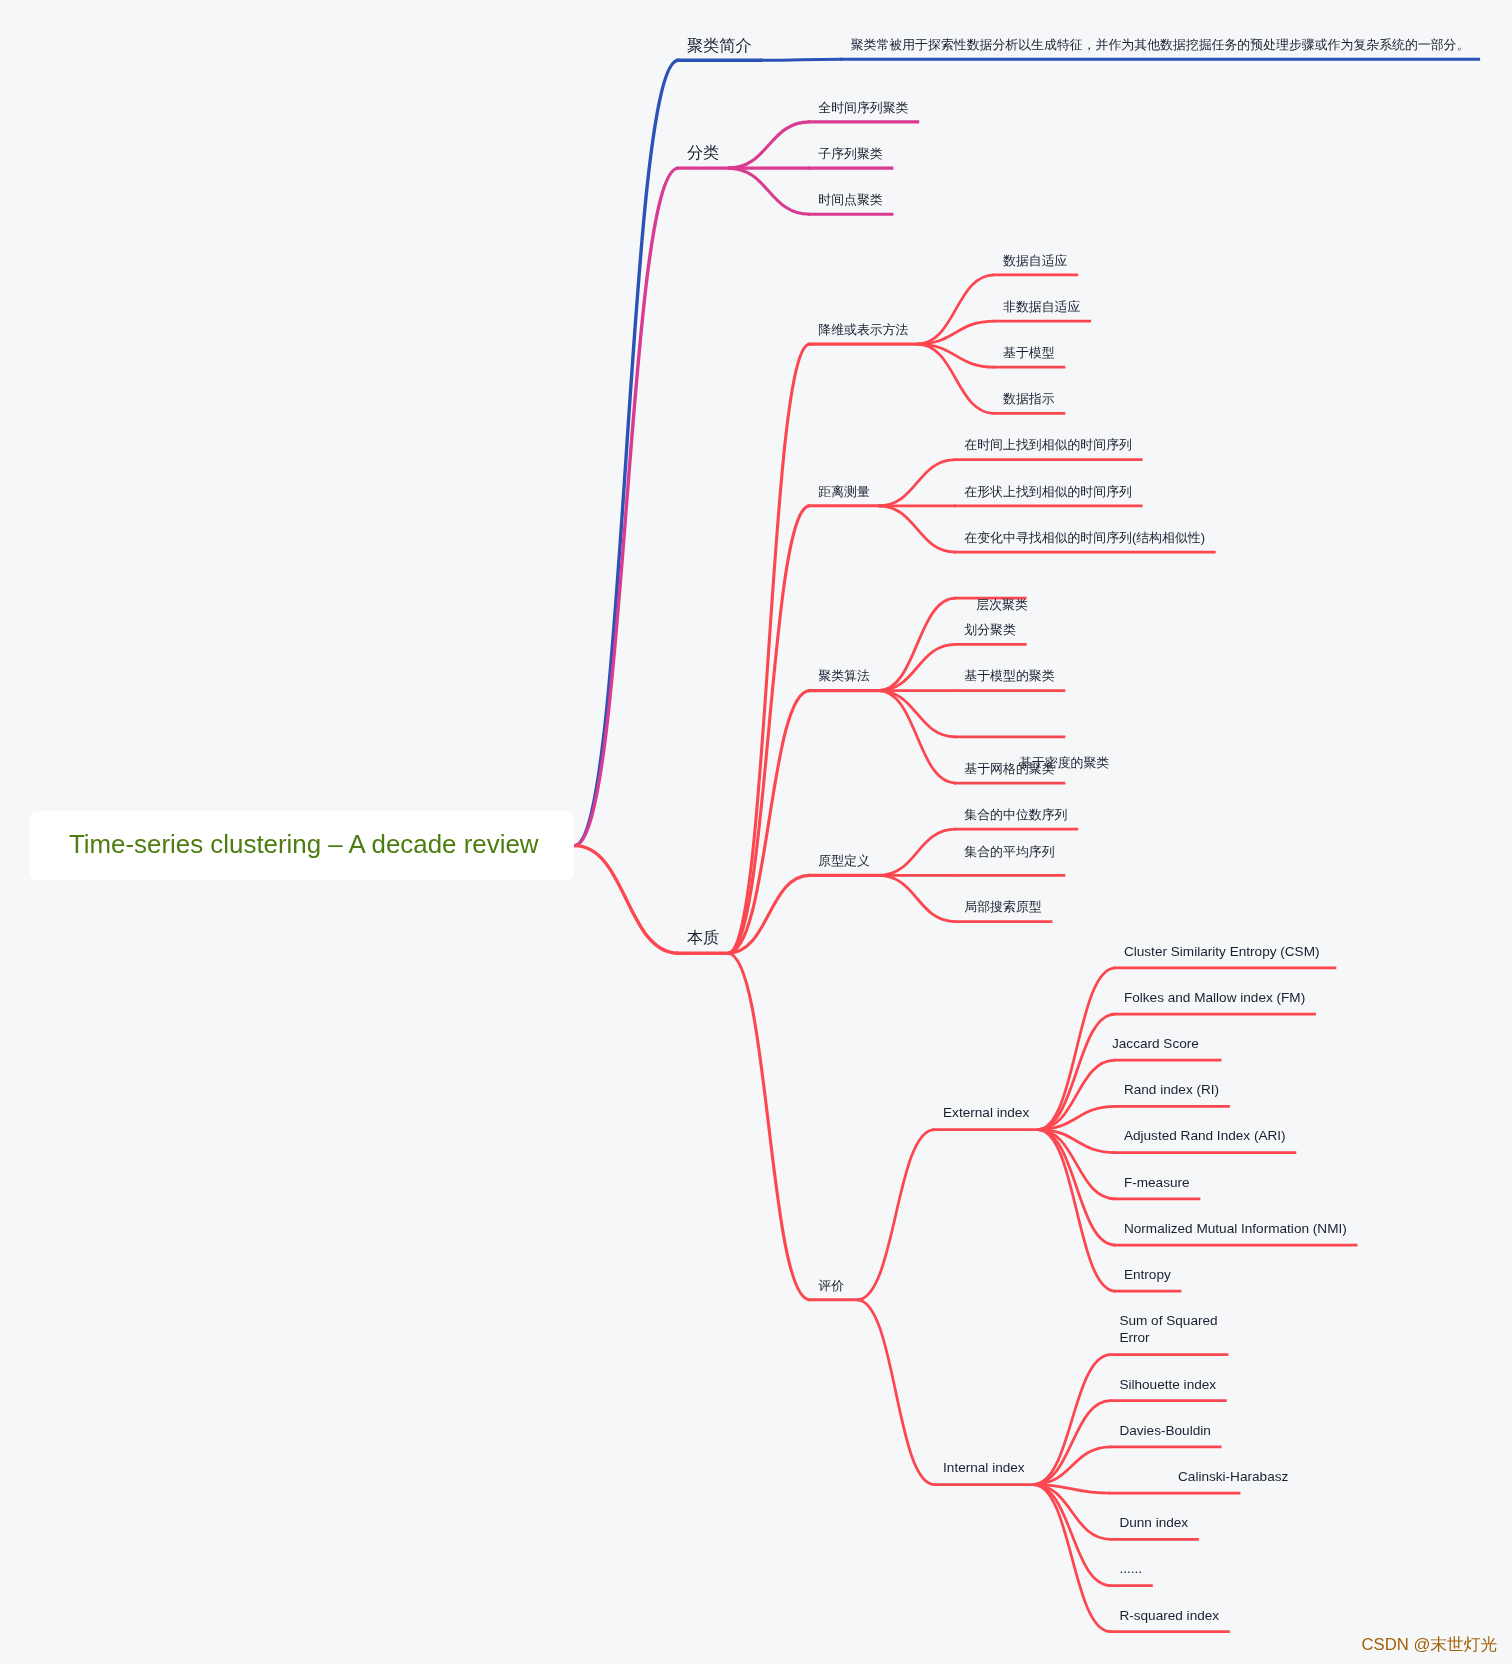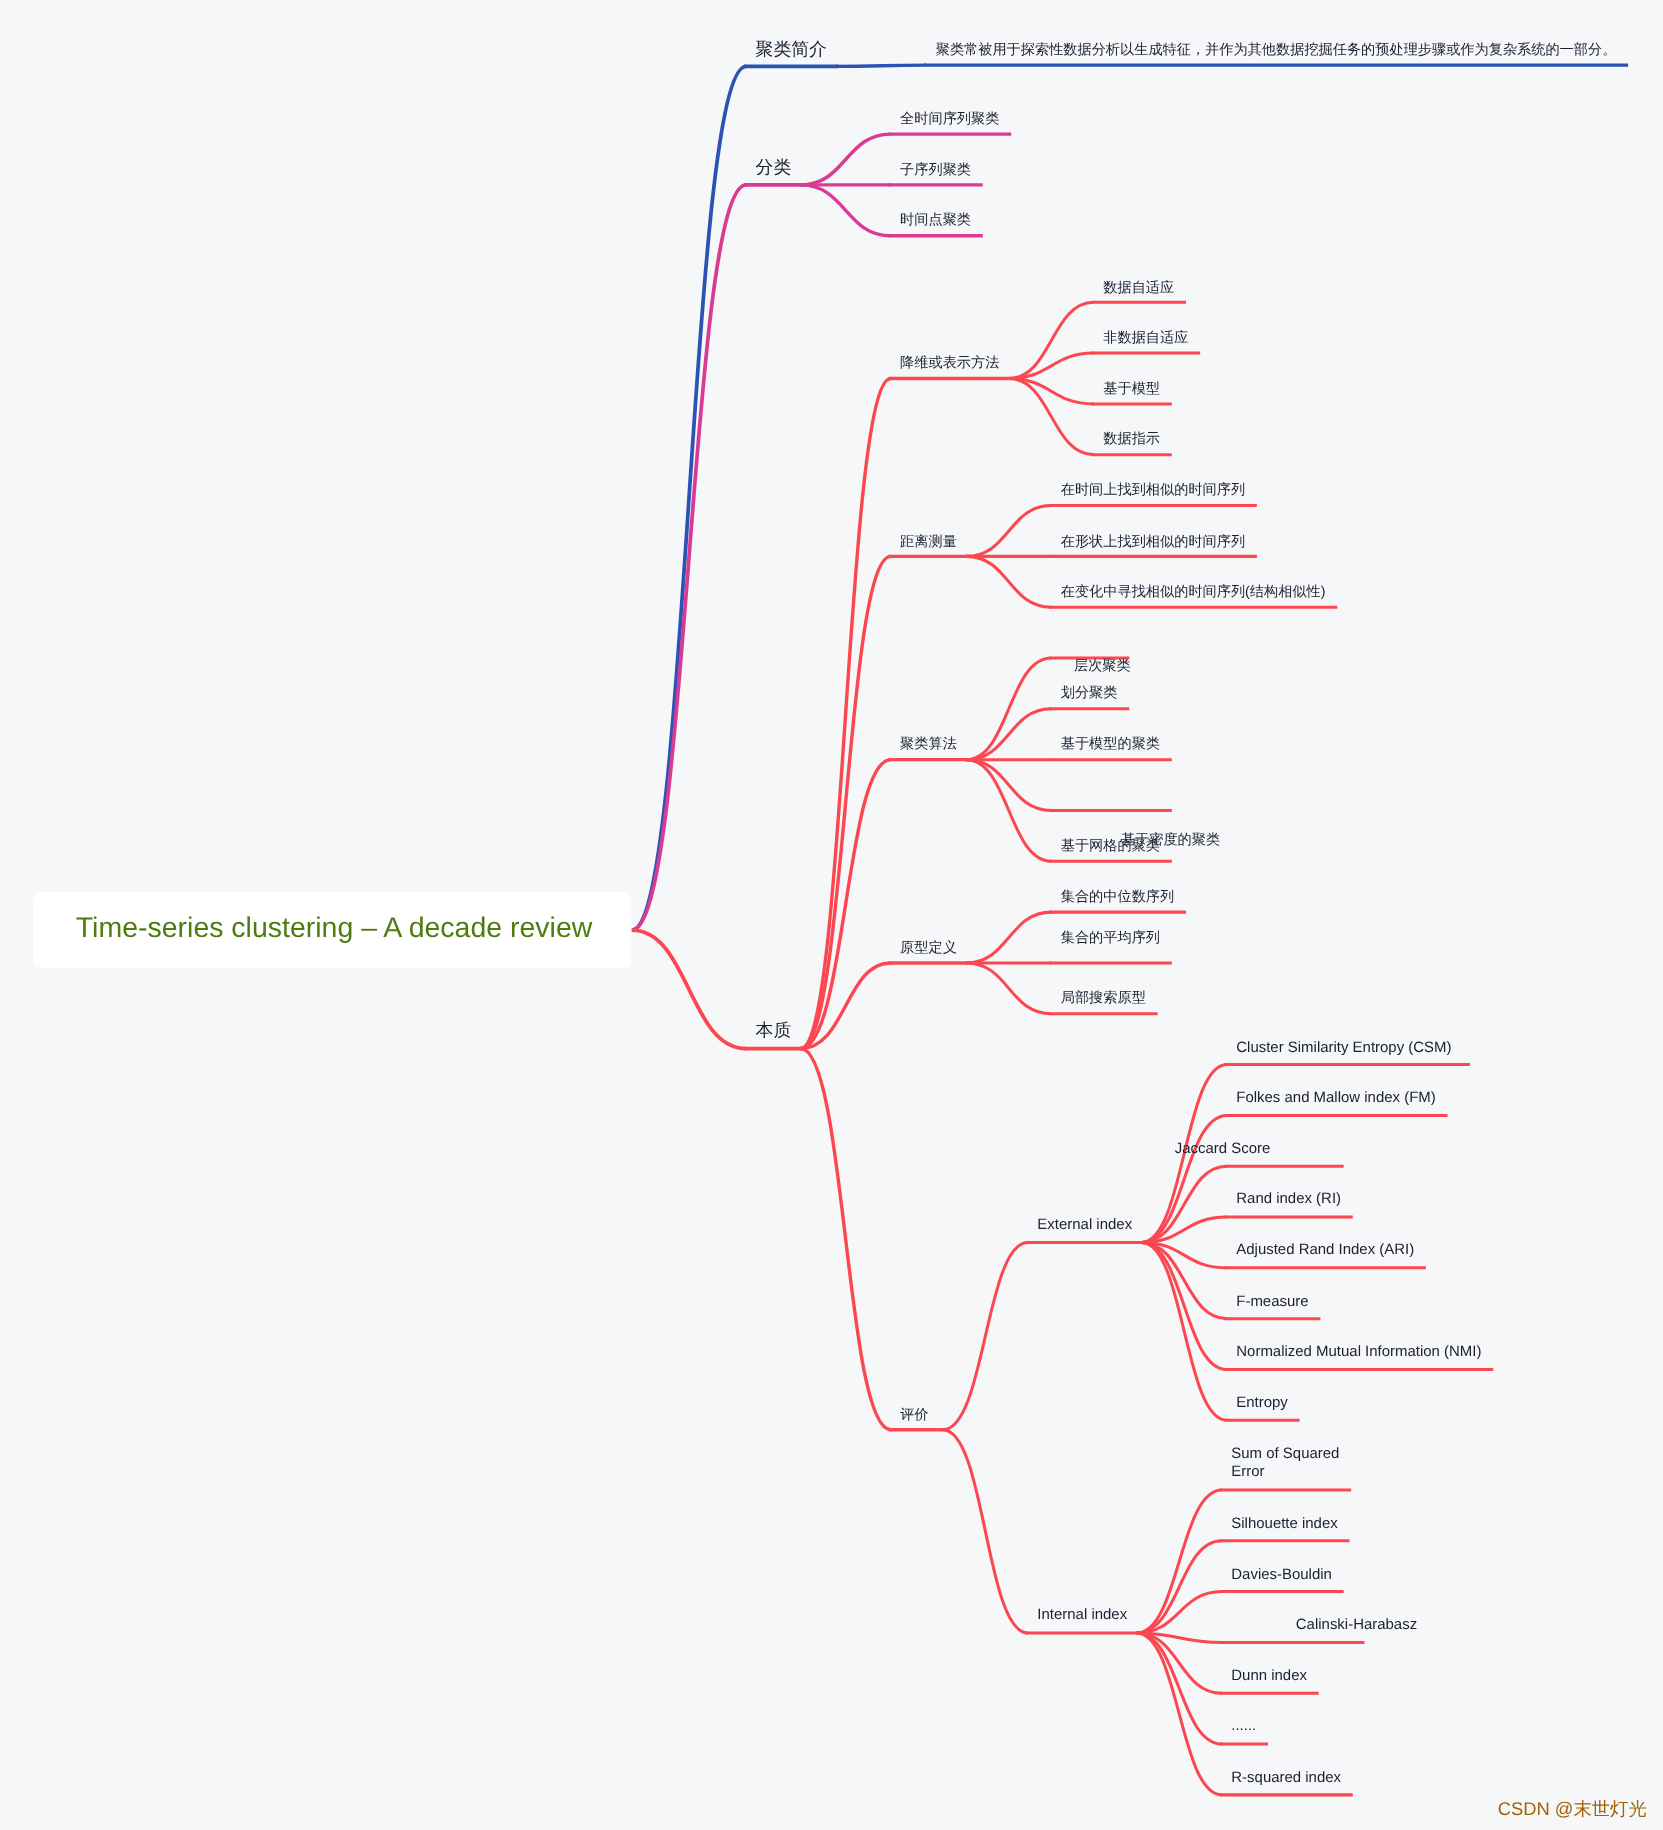--- a/index.html
+++ b/index.html
@@ -137,21 +137,21 @@
     <div class="node lv3 cjk" style="left: 1019px; top: 713.6px; width: 91.7344px; white-space: nowrap; margin-top: 40px;">基于密度的聚类</div>
     <div class="node lv3 cjk" style="left: 964.337px; top: 759.8px; width: 91.7344px; white-space: nowrap;">基于网格的聚类</div>
     <div class="node lv2 cjk" style="left: 818.275px; top: 852.2px; width: 53.0625px; white-space: nowrap;">原型定义</div>
     <div class="node lv3 cjk" style="left: 964.337px; top: 806px; width: 104.625px; white-space: nowrap;">集合的中位数序列</div>
     <div class="node lv3 cjk" style="left: 964.337px; top: 843px; width: 91.7344px; white-space: nowrap;">集合的平均序列</div>
     <div class="node lv3 cjk" style="left: 964.337px; top: 898.4px; width: 78.8438px; white-space: nowrap;">局部搜索原型</div>
     <div class="node lv2 cjk" style="left: 818.275px; top: 1276.55px; width: 27.2812px; white-space: nowrap;">评价</div>
     <div class="node lv3" style="left: 943.056px; top: 1104.3px; width: 87.6562px; white-space: nowrap;">External index</div>
     <div class="node lv4" style="left: 1123.91px; top: 942.6px; width: 203.172px; white-space: nowrap;">Cluster Similarity Entropy (CSM)</div>
     <div class="node lv4" style="left: 1123.91px; top: 988.8px; width: 182.812px; white-space: nowrap;">Folkes and Mallow index (FM)</div>
-    <div class="node lv4" style="left: 1068px; top: 1035px; width: 88.3906px; white-space: nowrap;">Jaccard Score</div>
+    <div class="node lv4" style="left: 1112px; top: 1035px; width: 88.3906px; white-space: nowrap;">Jaccard Score</div>
     <div class="node lv4" style="left: 1123.91px; top: 1081.2px; width: 96.7031px; white-space: nowrap;">Rand index (RI)</div>
     <div class="node lv4" style="left: 1123.91px; top: 1127.4px; width: 163.203px; white-space: nowrap;">Adjusted Rand Index (ARI)</div>
     <div class="node lv4" style="left: 1123.91px; top: 1173.6px; width: 67.2188px; white-space: nowrap;">F-measure</div>
     <div class="node lv4" style="left: 1123.91px; top: 1219.8px; width: 224.359px; white-space: nowrap;">Normalized Mutual Information (NMI)</div>
     <div class="node lv4" style="left: 1123.91px; top: 1266px; width: 48.3594px; white-space: nowrap;">Entropy</div>
     <div class="node lv3" style="left: 943.056px; top: 1459.35px; width: 83.125px; white-space: nowrap;">Internal index</div>
     <div class="node lv4" style="left: 1119.38px; top: 1312.2px; width: 99.75px; white-space: pre-line;">Sum of Squared
 Error</div>
     <div class="node lv4" style="left: 1119.38px; top: 1375.5px; width: 98.25px; white-space: nowrap;">Silhouette index</div>
     <div class="node lv4" style="left: 1119.38px; top: 1421.7px; width: 92.9375px; white-space: nowrap;">Davies-Bouldin</div>

